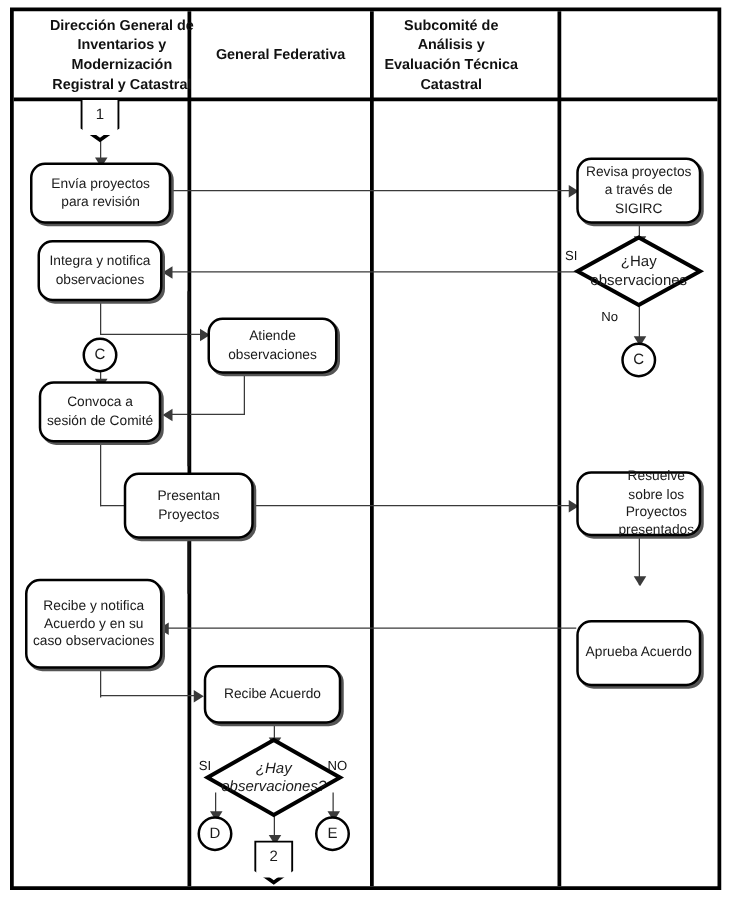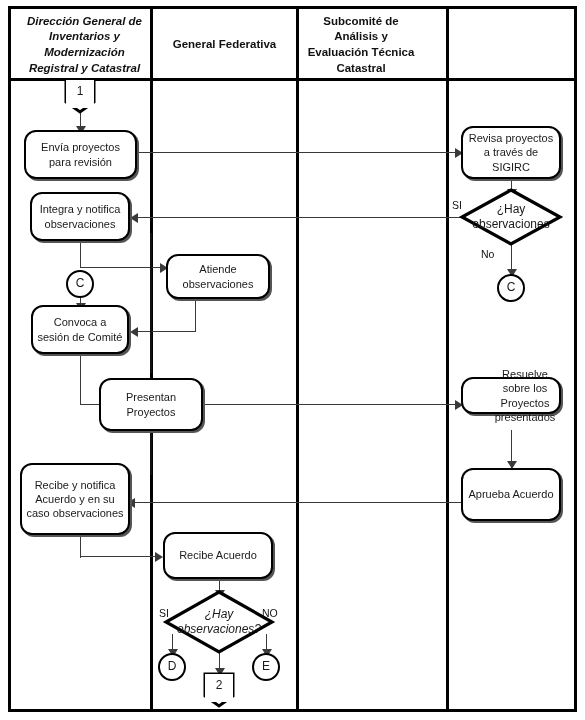--- a/index.html
+++ b/index.html
@@ -107,21 +107,21 @@
 <body>
 
 <div id="page">
 
   <div class="frame">
     <div class="hdiv" style="top:69px;"></div>
     <div class="vdiv" style="left:139px;"></div>
     <div class="vdiv" style="left:285px;"></div>
     <div class="vdiv" style="left:435px;"></div>
 
-    <div class="lane-header" style="left:4px;width:139px;font-style:italic;">Dirección General de Inventarios y Modernización Registral y Catastral</div>
+    <div class="lane-header" style="left:17px;width:139px;">Dirección General de Inventarios y Modernización Registral y Catastral</div>
     <div class="lane-header" style="left:142px;width:143px;">General Federativa</div>
     <div class="lane-header" style="left:288px;width:124px;">Subcomité de Análisis y Evaluación Técnica Catastral</div>
   </div>
 
   <div class="lineV" style="left:80px;top:110px;height:20px;"></div>
   <div class="arrowD" style="left:75.5px;top:126px;"></div>
 
   <div class="lineH" style="left:138px;top:152px;width:323px;"></div>
   <div class="arrowR" style="left:455px;top:147.5px;"></div>
 
@@ -221,17 +221,17 @@
   <div class="node pent" style="left:205px;top:674px;width:28px;height:28px;z-index:6;">2</div>
 
   <div class="node proc" style="left:461px;top:126px;width:100px;height:53px;">Revisa proyectos a través de SIGIRC</div>
 
   <div class="decision" style="left:462px;top:190px;width:98px;height:54px;">
     <div class="dtext">¿Hay observaciones</div>
   </div>
 
   <div class="node conn-circle" style="left:497px;top:274px;width:28px;height:28px;">C</div>
 
-  <div class="node proc" style="left:461px;top:377px;width:100px;height:37px;padding-left:32px;">Resuelve sobre los Proyectos presentados</div>
-
-  <div class="node proc" style="left:461px;top:468px;width:100px;height:53px;">Aprueba Acuerdo</div>
+  <div class="node proc" style="left:461px;top:377px;width:100px;height:52px;padding-left:32px;">Resuelve sobre los Proyectos presentados</div>
+
+  <div class="node proc" style="left:461px;top:496px;width:100px;height:53px;">Aprueba Acuerdo</div>
 
 </div>
 
 </body></html>

